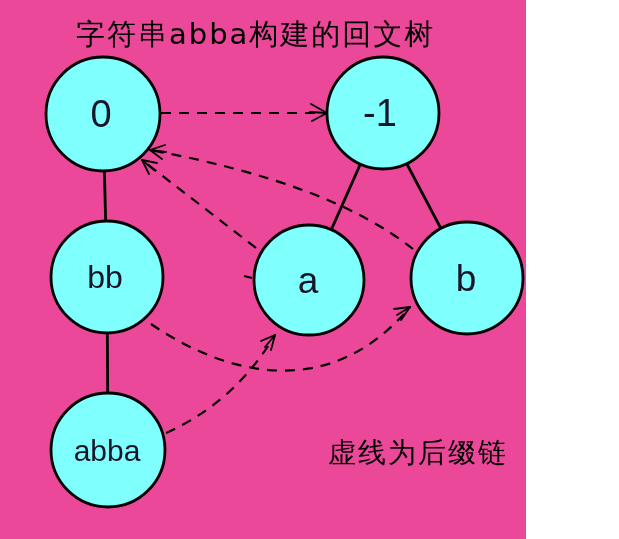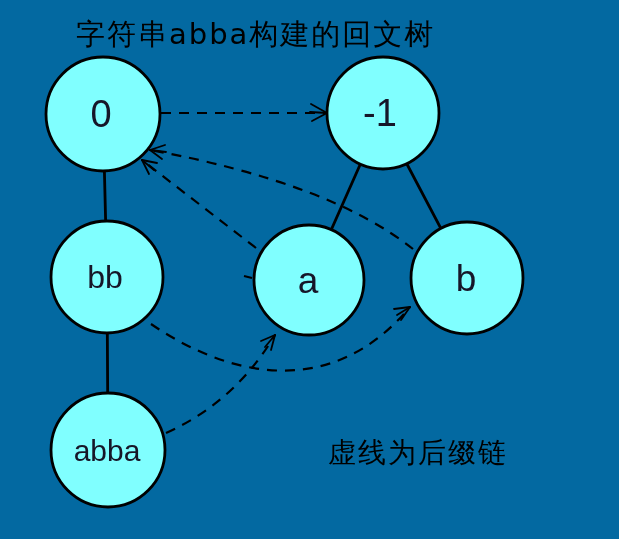--- a/index.html
+++ b/index.html
@@ -3,23 +3,23 @@
 <meta charset="utf-8">
 <style>
   html, body {
     margin: 0;
     padding: 0;
     background: #ffffff;
     font-family: "Liberation Sans", sans-serif;
   }
   .stage {
     position: relative;
-    width: 619px;
+    width: 526px;
     height: 539px;
-    background: #0369a1;
+    background: #ec4899;
     overflow: hidden;
   }
   svg { display: block; }
   .cjk-text {
     font-family: "DejaVu Sans", "Liberation Serif", serif;
     fill: #000000;
     letter-spacing: 2px;
   }
   .node-circle {
     fill: #80FFFF;

